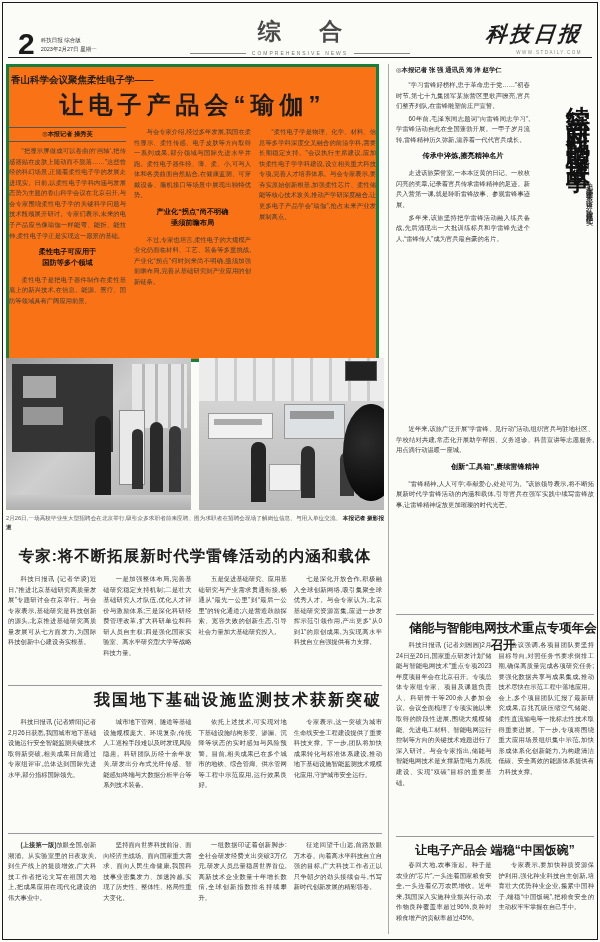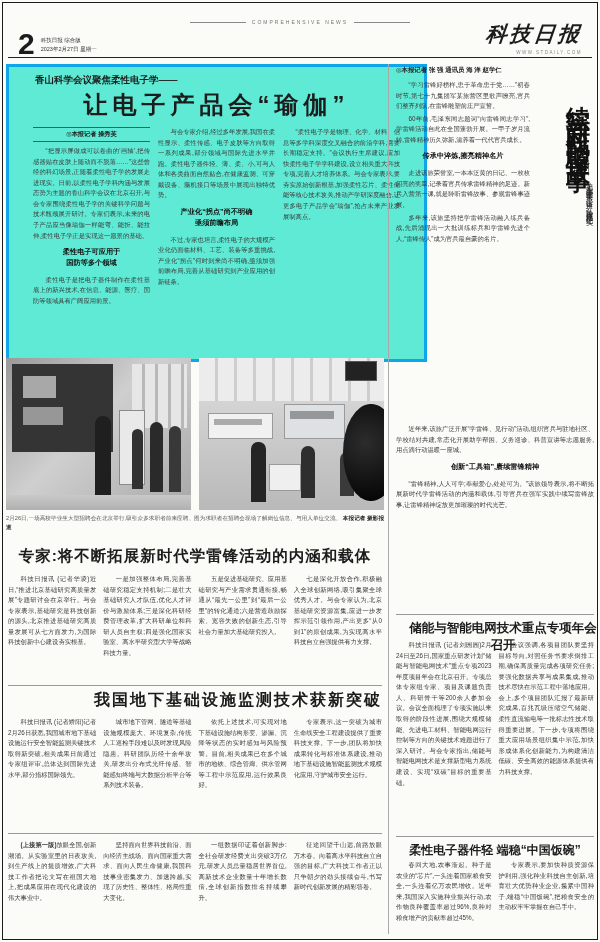--- a/index.html
+++ b/index.html
@@ -24,22 +24,22 @@
   
   .body-txt{font-size:6.3px;line-height:1.68;text-align:justify;color:#3a3a3a;text-indent:2em;}
   .cols{display:flex;gap:7px;}
   .cols>div{flex:1;}
   .subhead{font-size:7.2px;font-weight:bold;text-align:center;color:#111;white-space:pre-line;
            line-height:1.5;margin:6px 0;text-indent:0;}
   .hline{position:absolute;border-top:1px solid #999;}
   .vline{position:absolute;border-left:1px solid #aaa;}
 
   
-  .lead{position:absolute;left:6px;top:64px;width:367px;height:282px;border:3px solid #0ea5e9;
-        background:#5eead4;padding:5px 24px;box-sizing:content-box;}
+  .lead{position:absolute;left:6px;top:64px;width:367px;height:282px;border:3px solid #15803d;
+        background:#f97316;padding:5px 0;box-sizing:content-box;}
   .lead-kicker{font-size:9.5px;font-weight:bold;margin:2px 0 1px 2px;}
   .lead-title{font-size:24px;font-weight:900;text-align:center;letter-spacing:5px;margin:2px 0 6px;}
   .lead-byline{border-top:.5px solid #555;border-bottom:.5px solid #555;padding:2px 0;margin-bottom:4px;
                font-size:6.2px;font-weight:bold;text-align:center;text-indent:0;}
   .lead-cols{display:flex;gap:8px;height:218px;overflow:hidden;}
   .lead-cols>div{flex:1;}
 
   
   .photo-strip{position:absolute;left:6px;top:358px;width:378px;height:152px;display:flex;gap:8px;}
   .photo{position:relative;flex:1;overflow:hidden;background:linear-gradient(135deg,#9a9a9a,#cfcfcf 45%,#a8a8a8);}
@@ -77,20 +77,21 @@
 
   <div class="hdr">
     <div class="hdr-left">
       <div class="pagenum">2</div>
       <div class="hdr-meta">
         <div>科技日报 综合版</div>
         <div>2023年2月27日 星期一</div>
       </div>
     </div>
     <div class="hdr-center">
+      <div class="section-title">综 合</div>
       <div class="section-en">COMPREHENSIVE NEWS</div>
     </div>
     <div class="masthead">
       <div class="masthead-cn">科技日报</div>
       <div class="masthead-sub">WWW.STDAILY.COM</div>
     </div>
   </div>
   <div class="hdr-rule"></div>
 
   <section class="lead">
@@ -200,18 +201,18 @@
   <div class="hline" style="left:396px;top:614px;width:198px;"></div>
 
   <div class="st-title">储能与智能电网技术重点专项年会召开</div>
   <div class="st-body cols">
     <div class="body-txt">科技日报讯 (记者刘园园)2月24日至26日,国家重点研发计划“储能与智能电网技术”重点专项2023年度项目年会在北京召开。专项总体专家组专家、项目及课题负责人、科研骨干等200余人参加会议。会议全面梳理了专项实施以来取得的阶段性进展,围绕大规模储能、先进电工材料、智能电网运行控制等方向的关键技术难题进行了深入研讨。与会专家指出,储能与智能电网技术是支撑新型电力系统建设、实现“双碳”目标的重要基础。</div>
     <div class="body-txt">会议强调,各项目团队要坚持目标导向,对照任务书要求倒排工期,确保高质量完成各项研究任务;要强化数据共享与成果集成,推动技术尽快在示范工程中落地应用。会上,多个项目团队汇报了最新研究成果,百兆瓦级压缩空气储能、柔性直流输电等一批标志性技术取得重要进展。下一步,专项将围绕重大应用场景组织集中示范,加快形成体系化创新能力,为构建清洁低碳、安全高效的能源体系提供有力科技支撑。</div>
   </div>
 
   <div class="hline" style="left:396px;top:836px;width:198px;"></div>
 
-  <div class="gr-title">柔性电子器件轻 端稳“中国饭碗”</div>
+  <div class="gr-title">让电子产品会 端稳“中国饭碗”</div>
   <div class="gr-body cols">
     <div class="body-txt">春回大地,农事渐起。种子是农业的“芯片”,一头连着国家粮食安全,一头连着亿万农民增收。近年来,我国深入实施种业振兴行动,农作物良种覆盖率超过96%,良种对粮食增产的贡献率超过45%。</div>
     <div class="body-txt">专家表示,要加快种质资源保护利用,强化种业科技自主创新,培育壮大优势种业企业,攥紧中国种子,端稳“中国饭碗”,把粮食安全的主动权牢牢掌握在自己手中。</div>
   </div>
 </div>
 
 </body></html>

